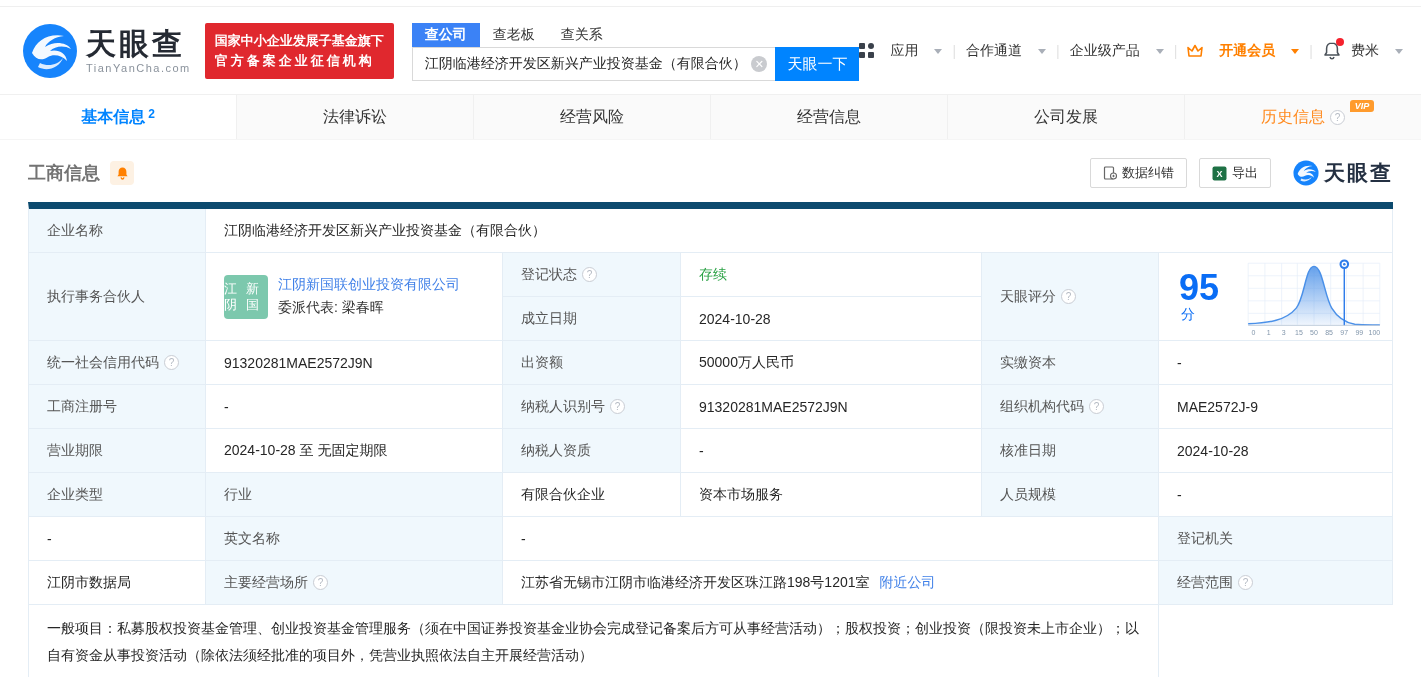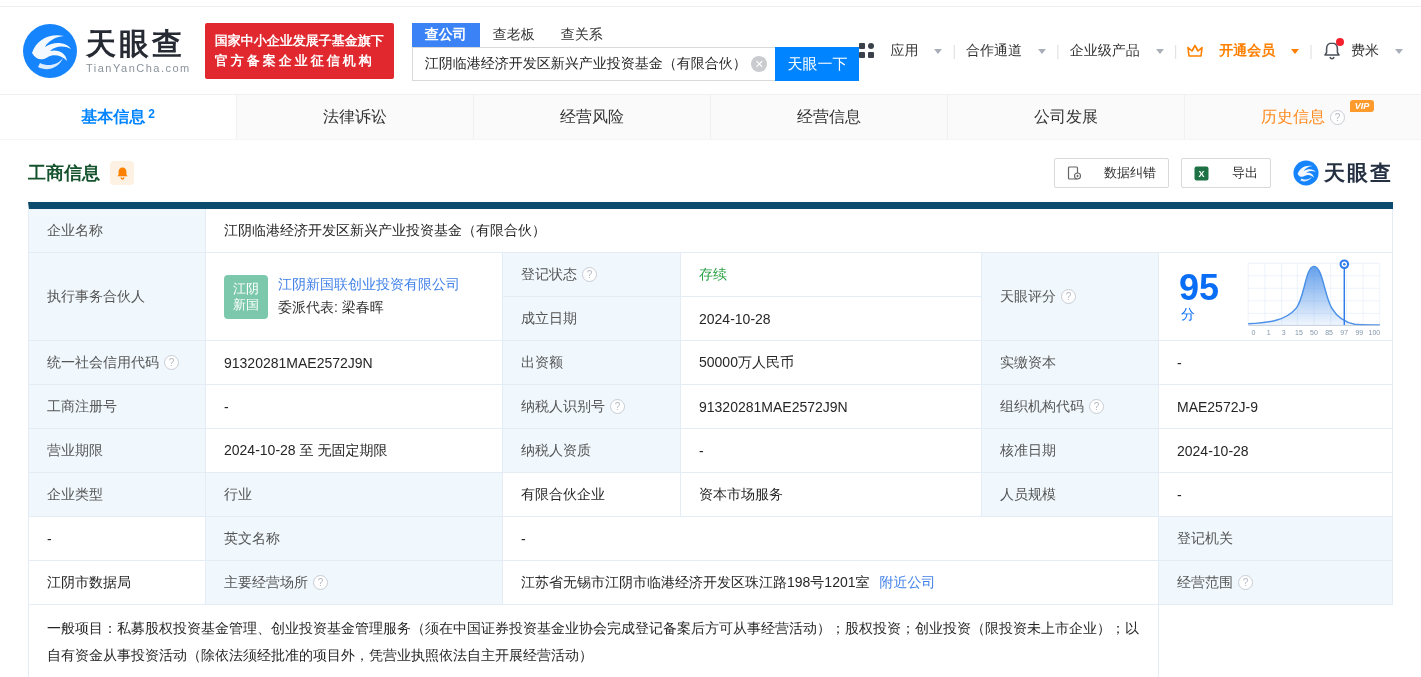--- a/index.html
+++ b/index.html
@@ -42,42 +42,42 @@
   .ntab:last-child{border-right:none}
   .ntab.active{background:#fff;color:#0084FF;font-weight:bold}
   .ntab .cnt{font-size:12px;color:#0084FF;margin-left:3px;align-self:flex-start;margin-top:12px}
   .ntab.orange{color:#FF8A1E}
   .vip-badge{position:absolute;top:5px;margin-left:118px;background:#FF9B2D;color:#fff;font-size:9px;
     font-style:italic;font-weight:bold;padding:1px 5px;border-radius:3px 3px 3px 0}
   .help{width:15px;height:15px;border-radius:50%;border:1px solid #C9CDD4;color:#B4BAC3;font-size:10px;
     display:inline-flex;align-items:center;justify-content:center;margin-left:5px;flex:0 0 15px;cursor:pointer;background:#fff}
   
   .sec-head{display:flex;align-items:center;margin:18px 28px 14px}
-  .sec-title{font-size:18px;font-weight:bold;color:#14532d}
+  .sec-title{font-size:18px;font-weight:bold;color:#737373}
   .bell-chip{width:24px;height:24px;border-radius:4px;background:#FDF1E3;display:flex;align-items:center;
     justify-content:center;margin-left:10px;cursor:pointer}
   .sec-actions{margin-left:auto;display:flex;align-items:center;gap:12px}
   .act-btn{height:30px;border:1px solid #D9D9D9;border-radius:2px;background:#fff;display:flex;
-    align-items:center;gap:23px;padding:0 12px;font-size:13px;color:#333;cursor:pointer}
+    align-items:center;gap:5px;padding:0 12px;font-size:13px;color:#333;cursor:pointer}
   .watermark{display:flex;align-items:center;gap:5px;margin-left:10px}
   .wm-txt{font-size:21px;font-weight:bold;color:#243042;letter-spacing:2px}
   
   .tbl{margin:0 28px;display:grid;grid-template-columns:177px 297px 178px 301px 177px 1fr;
     grid-auto-rows:minmax(44px,auto);border-top:7px solid #0c4a6e;border-left:1px solid #E4EDF5;font-size:14px}
   .cell{border-right:1px solid #E4EDF5;border-bottom:1px solid #E4EDF5;display:flex;align-items:center;
     padding:4px 18px;color:#262626;background:#fff}
   .lab{background:#F0F8FD;color:#555}
   .rs2{grid-row:span 2}
   .cs3{grid-column:span 3}
   .cs5{grid-column:span 5}
   .green{color:#2BA245}
   .blue-link{color:#4080E8;cursor:pointer;text-decoration:none}
   .partner{display:flex;align-items:center;gap:10px}
   .avatar{width:44px;height:44px;border-radius:4px;background:#7CC8AD;color:#fff;font-size:13px;
-    display:flex;flex-direction:column;align-items:center;justify-content:center;line-height:16px;cursor:pointer}
+    display:flex;flex-direction:row;align-items:center;justify-content:center;line-height:16px;cursor:pointer}
   .partner-info .rep{margin-top:5px;color:#333}
   .score-cell{justify-content:flex-start;gap:12px;padding:4px 10px 4px 20px}
   .score-num{font-size:36px;font-weight:bold;color:#0A6DF5;line-height:1}
   .score-unit{font-size:14px;color:#0A6DF5;margin-left:2px}
   .score-chart{width:136px}
   .ticks{display:flex;font-size:7px;color:#8296AB;margin-top:-2px}
   .ticks span{flex:1;text-align:center}
   .scope-val{line-height:27px;padding:10px 18px}
   .addr{display:flex;gap:10px;align-items:center}
   .icon-doc,.icon-xls{display:flex}

